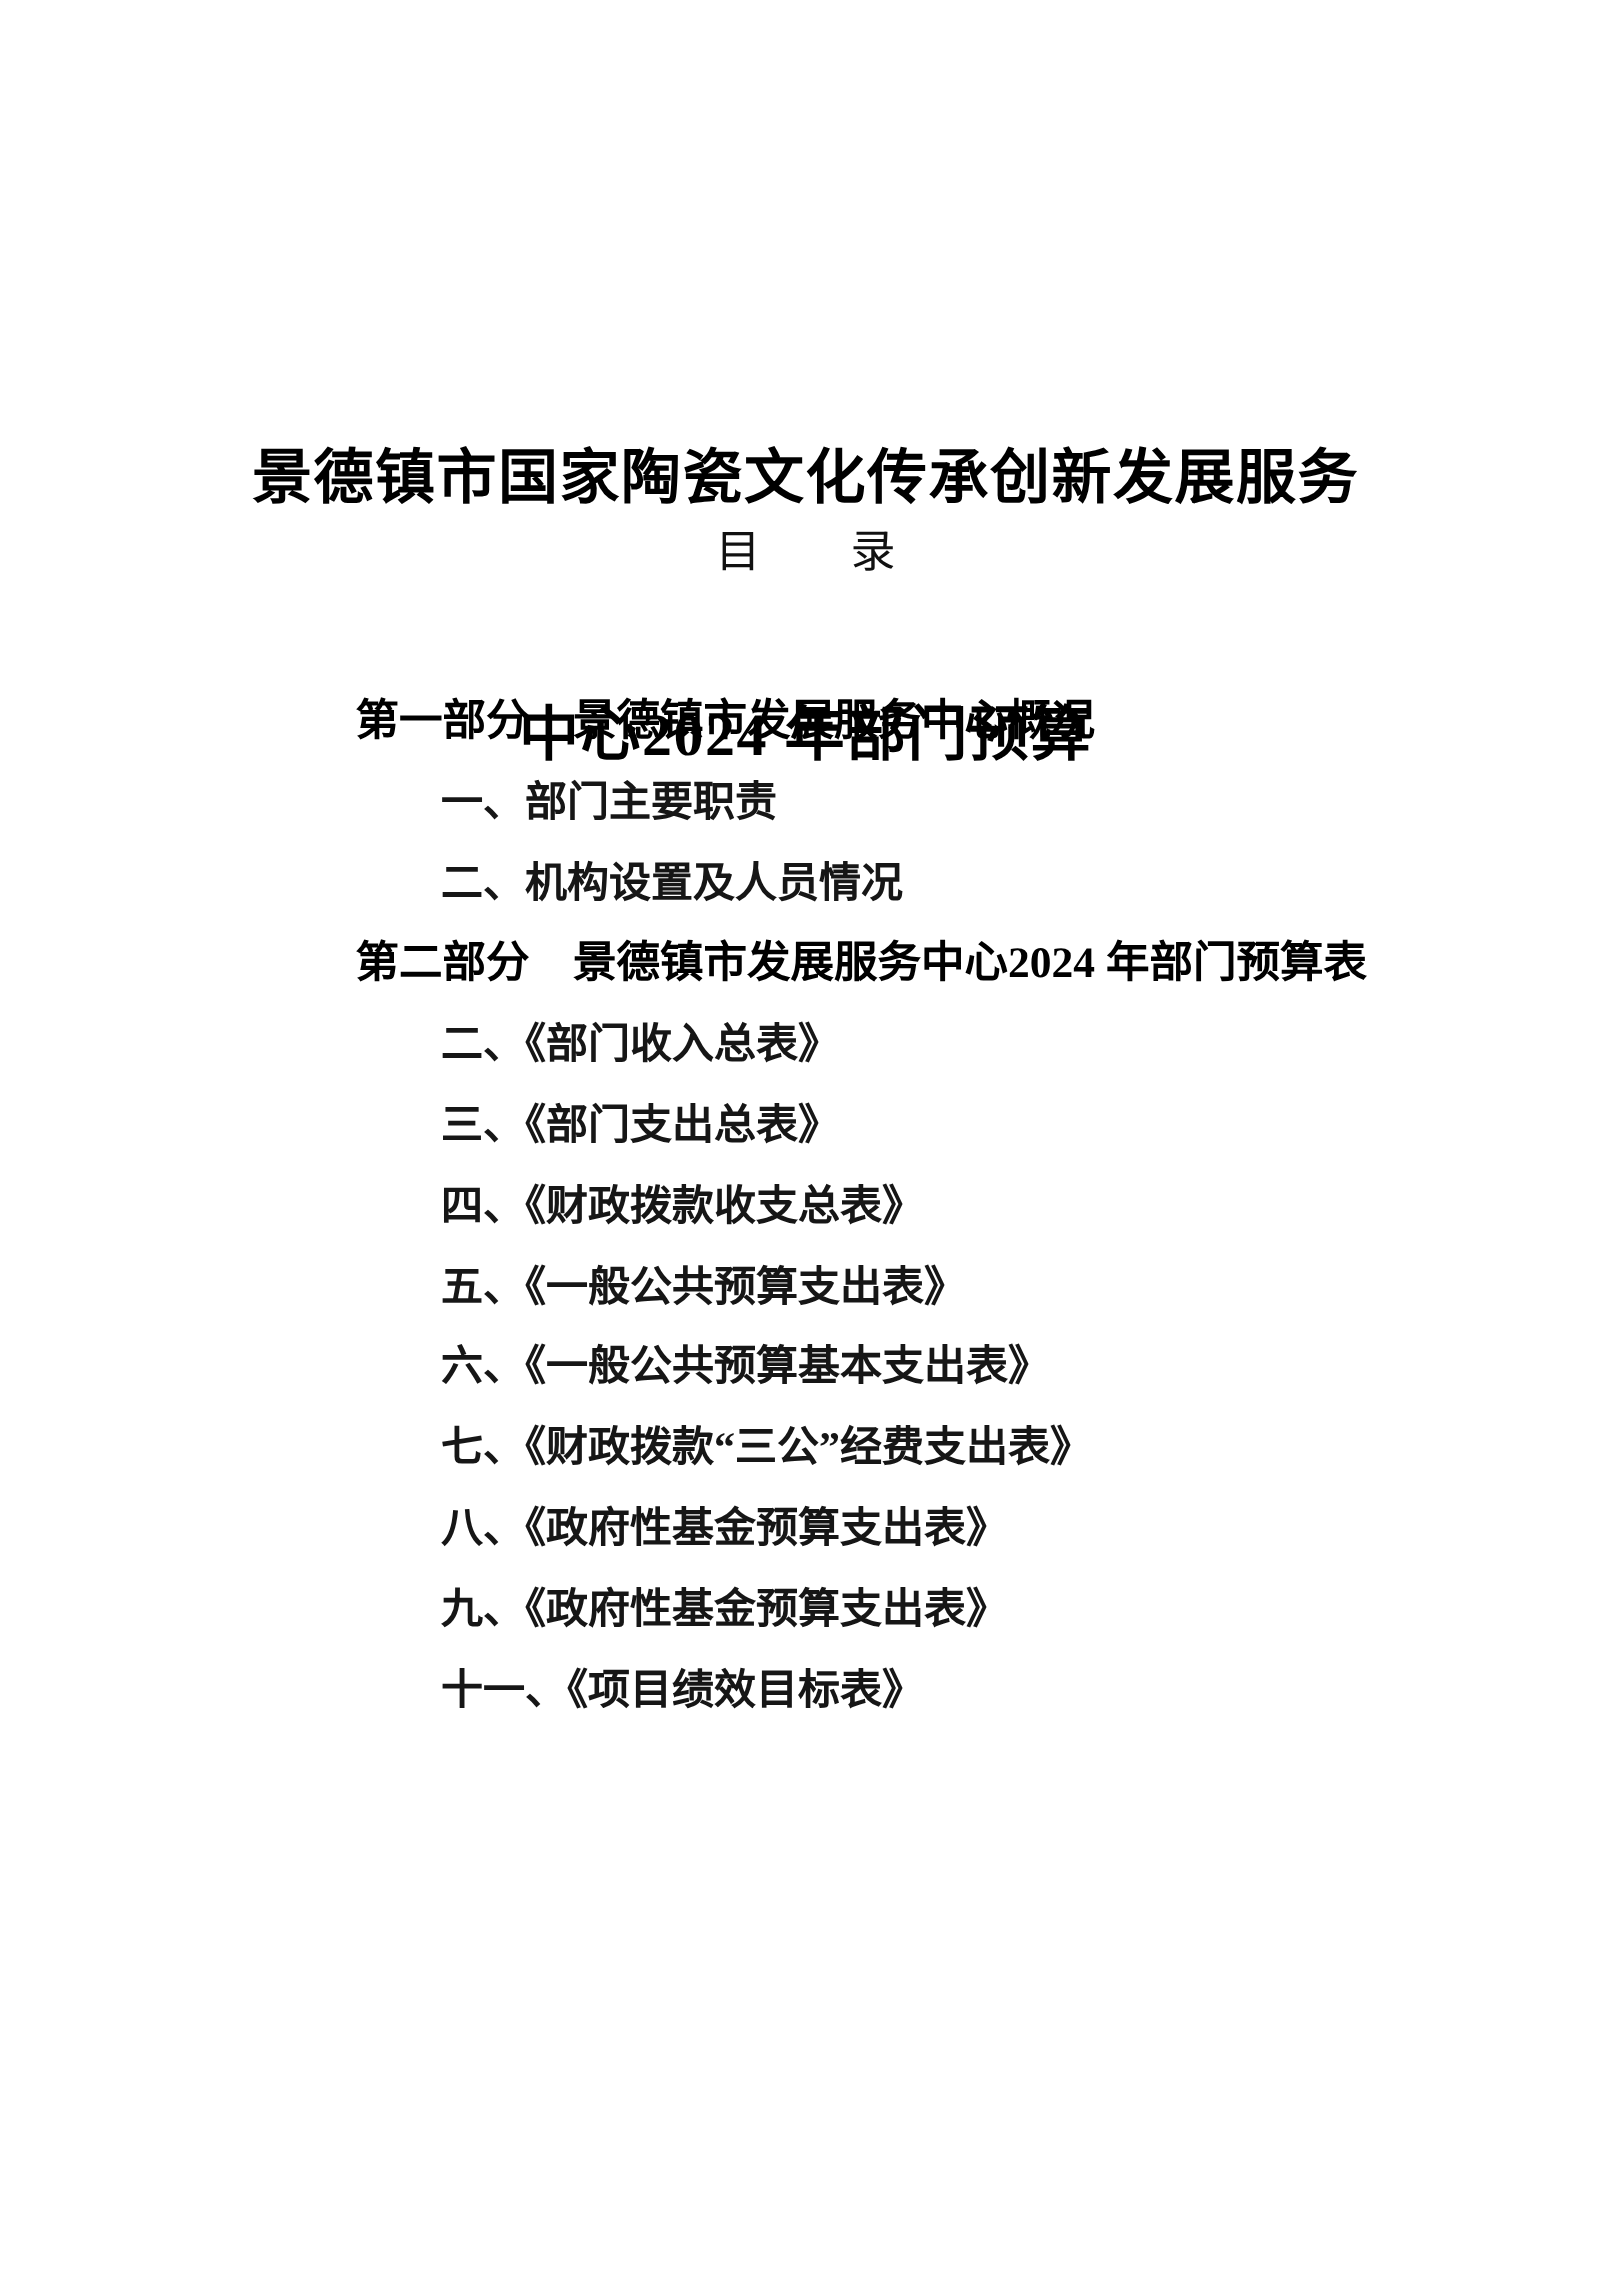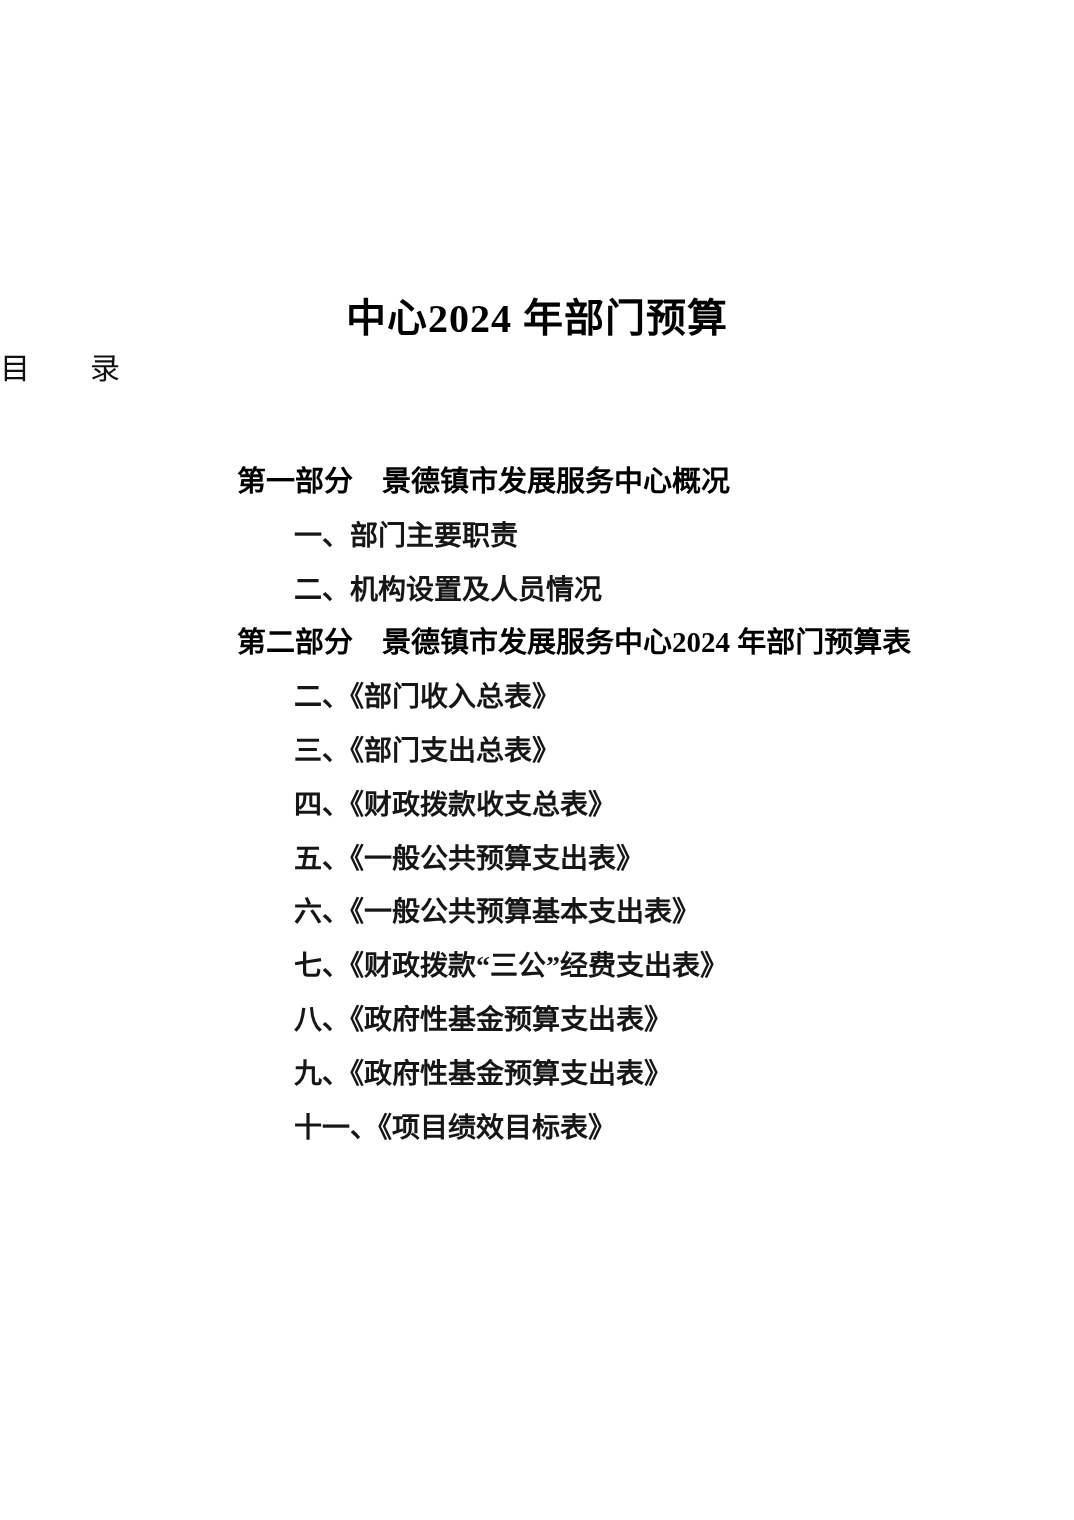--- a/index.html
+++ b/index.html
@@ -27,21 +27,21 @@
     font-weight: bold;
     letter-spacing: 1px;
     color: #000000;
     white-space: pre;
   }
   .toc-heading {
     position: absolute;
     top: 342px;
     left: 0;
     width: 100%;
-    text-align: left;
+    text-align: center;
     font-size: 30px;
     line-height: 53px;
     font-weight: normal;
     color: #111111;
     white-space: pre;
   }
   .toc-list {
     position: absolute;
     top: 455px;
     left: 11px;
@@ -64,20 +64,21 @@
     font-weight: bold;
     color: #161616;
   }
 </style>
 </head>
 <body>
 
 <div class="page">
 
   <div class="doc-title">
+    <div>景德镇市国家陶瓷文化传承创新发展服务</div>
     <div>中心2024 年部门预算</div>
   </div>
 
   <div class="toc-heading">目　　录</div>
 
   <div class="toc-list">
     <div class="toc-line toc-section">第一部分　景德镇市发展服务中心概况</div>
     <div class="toc-line toc-item">一、部门主要职责</div>
     <div class="toc-line toc-item">二、机构设置及人员情况</div>
     <div class="toc-line toc-section">第二部分　景德镇市发展服务中心2024 年部门预算表</div>

